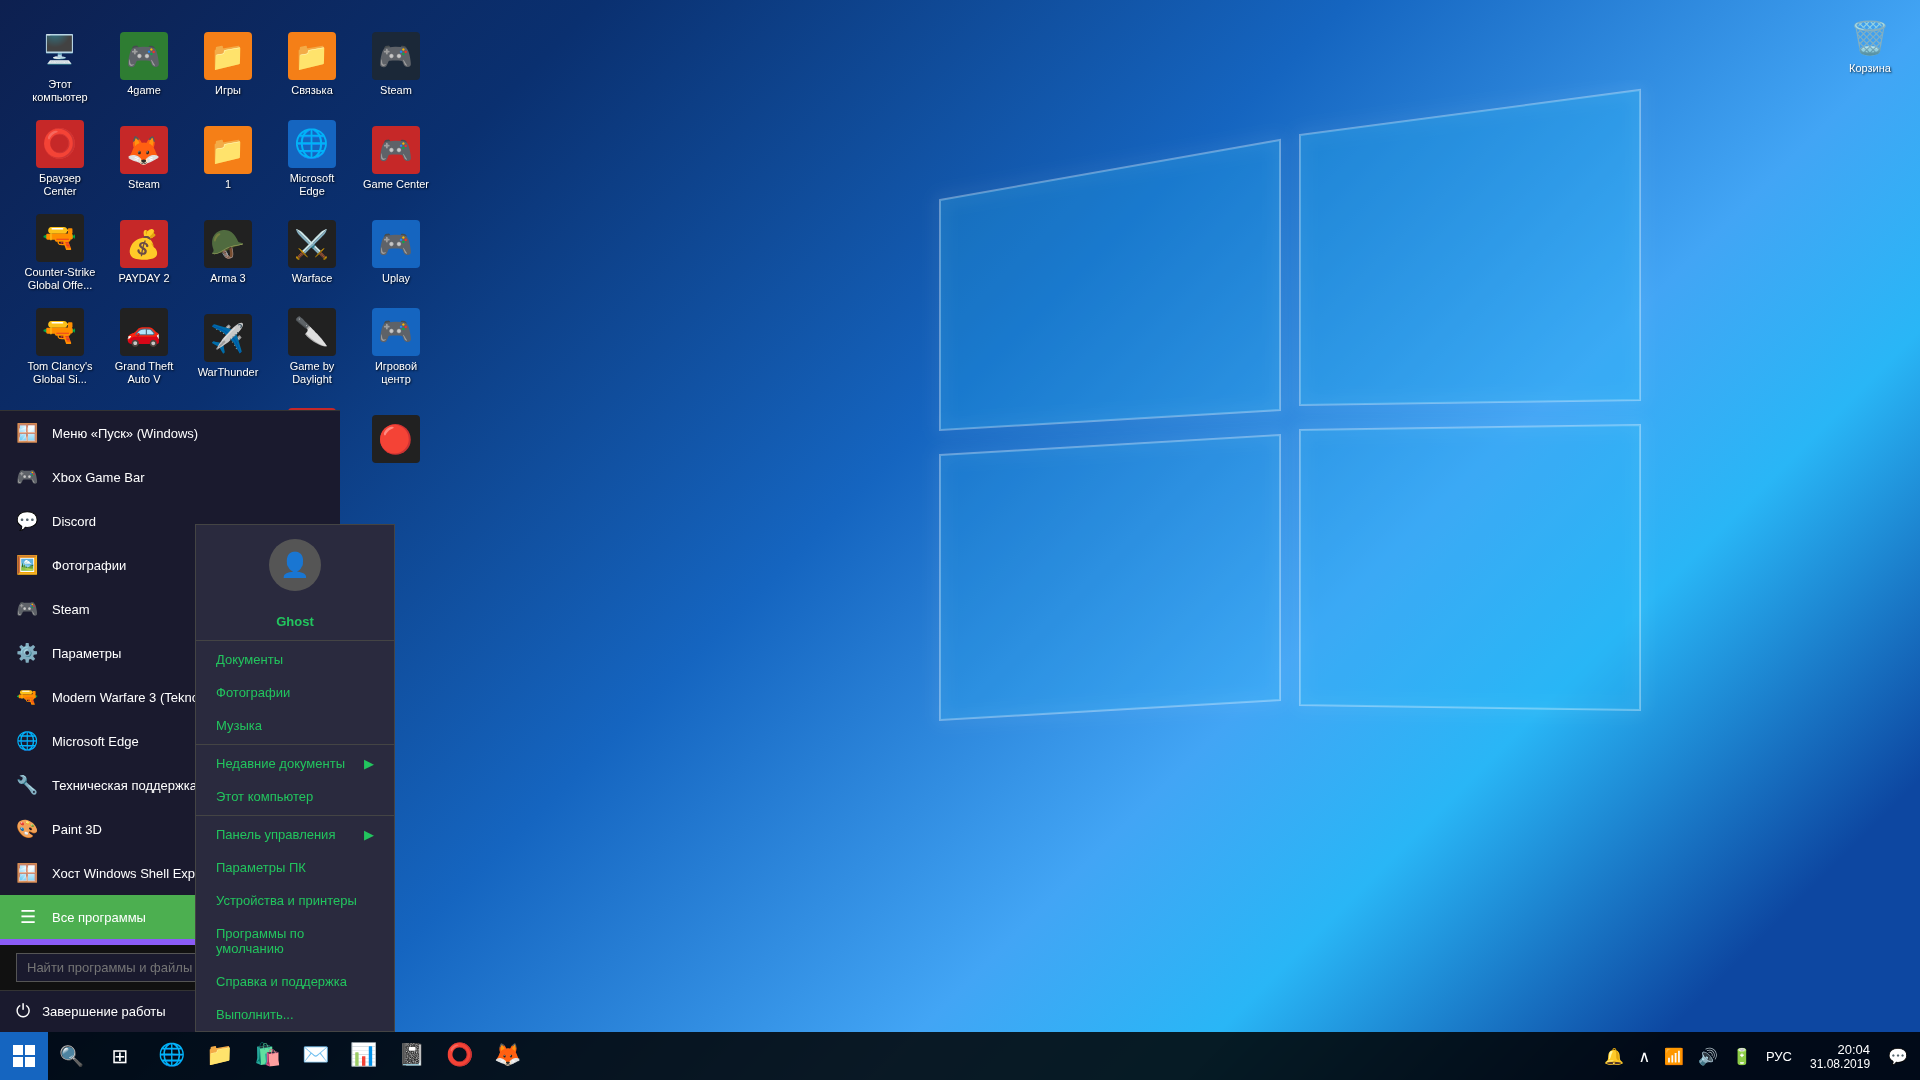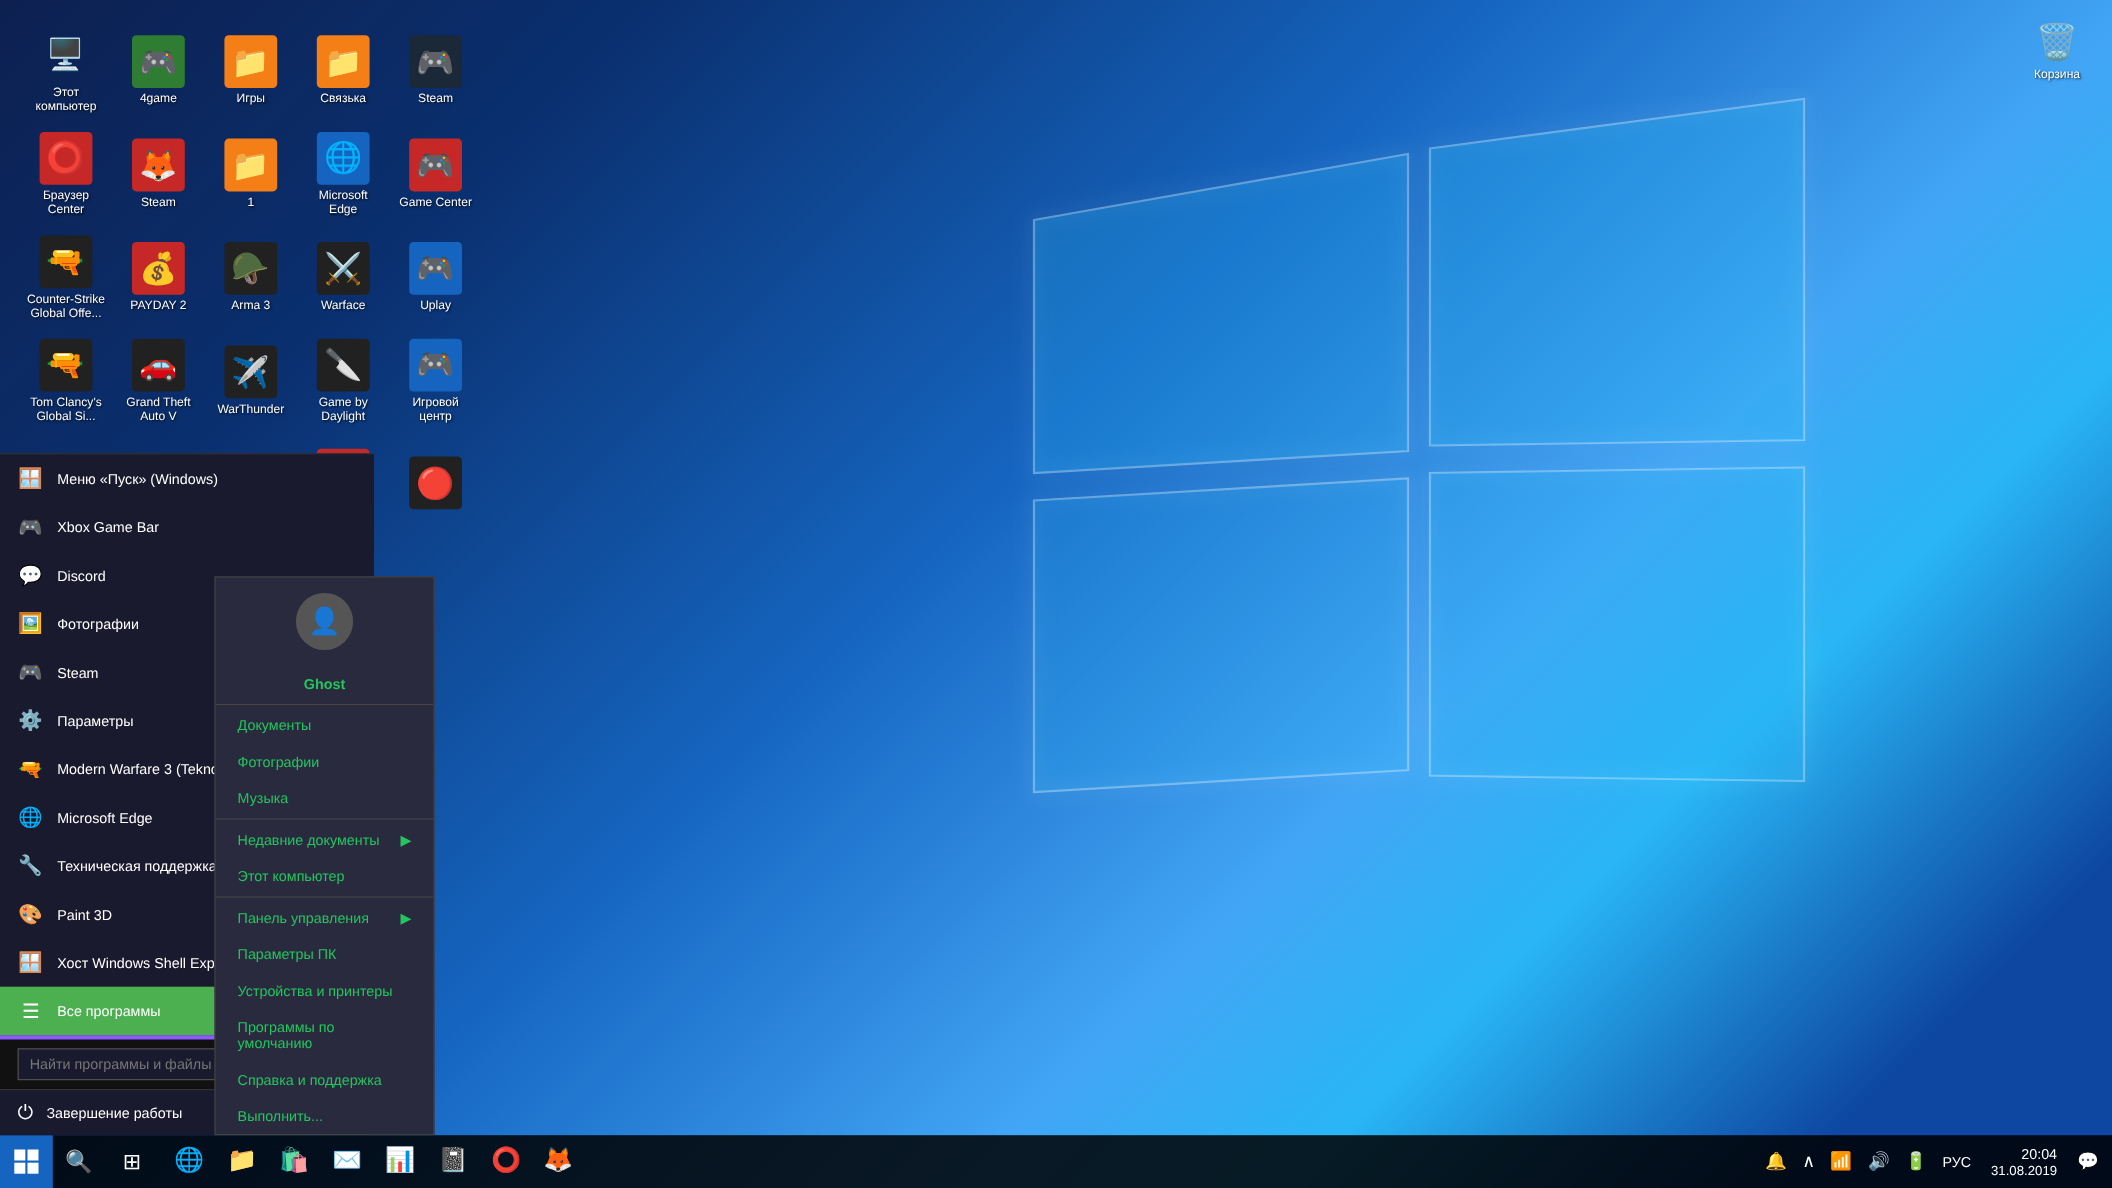--- a/index.html
+++ b/index.html
@@ -186,21 +186,21 @@
     .start-menu-item .item-arrow {
       margin-left: auto;
       font-size: 12px;
     }
 
     .start-search {
       display: flex;
       align-items: flex-end;
       padding: 8px 16px;
       background: #111;
-      border-top: 4px solid #8b5cf6;
+      border-top: 6px solid #8b5cf6;
     }
     .start-search input {
       background: #1a1a2e;
       border: 1px solid #444;
       color: white;
       padding: 6px 10px;
       font-size: 13px;
       width: 220px;
       outline: none;
     }

